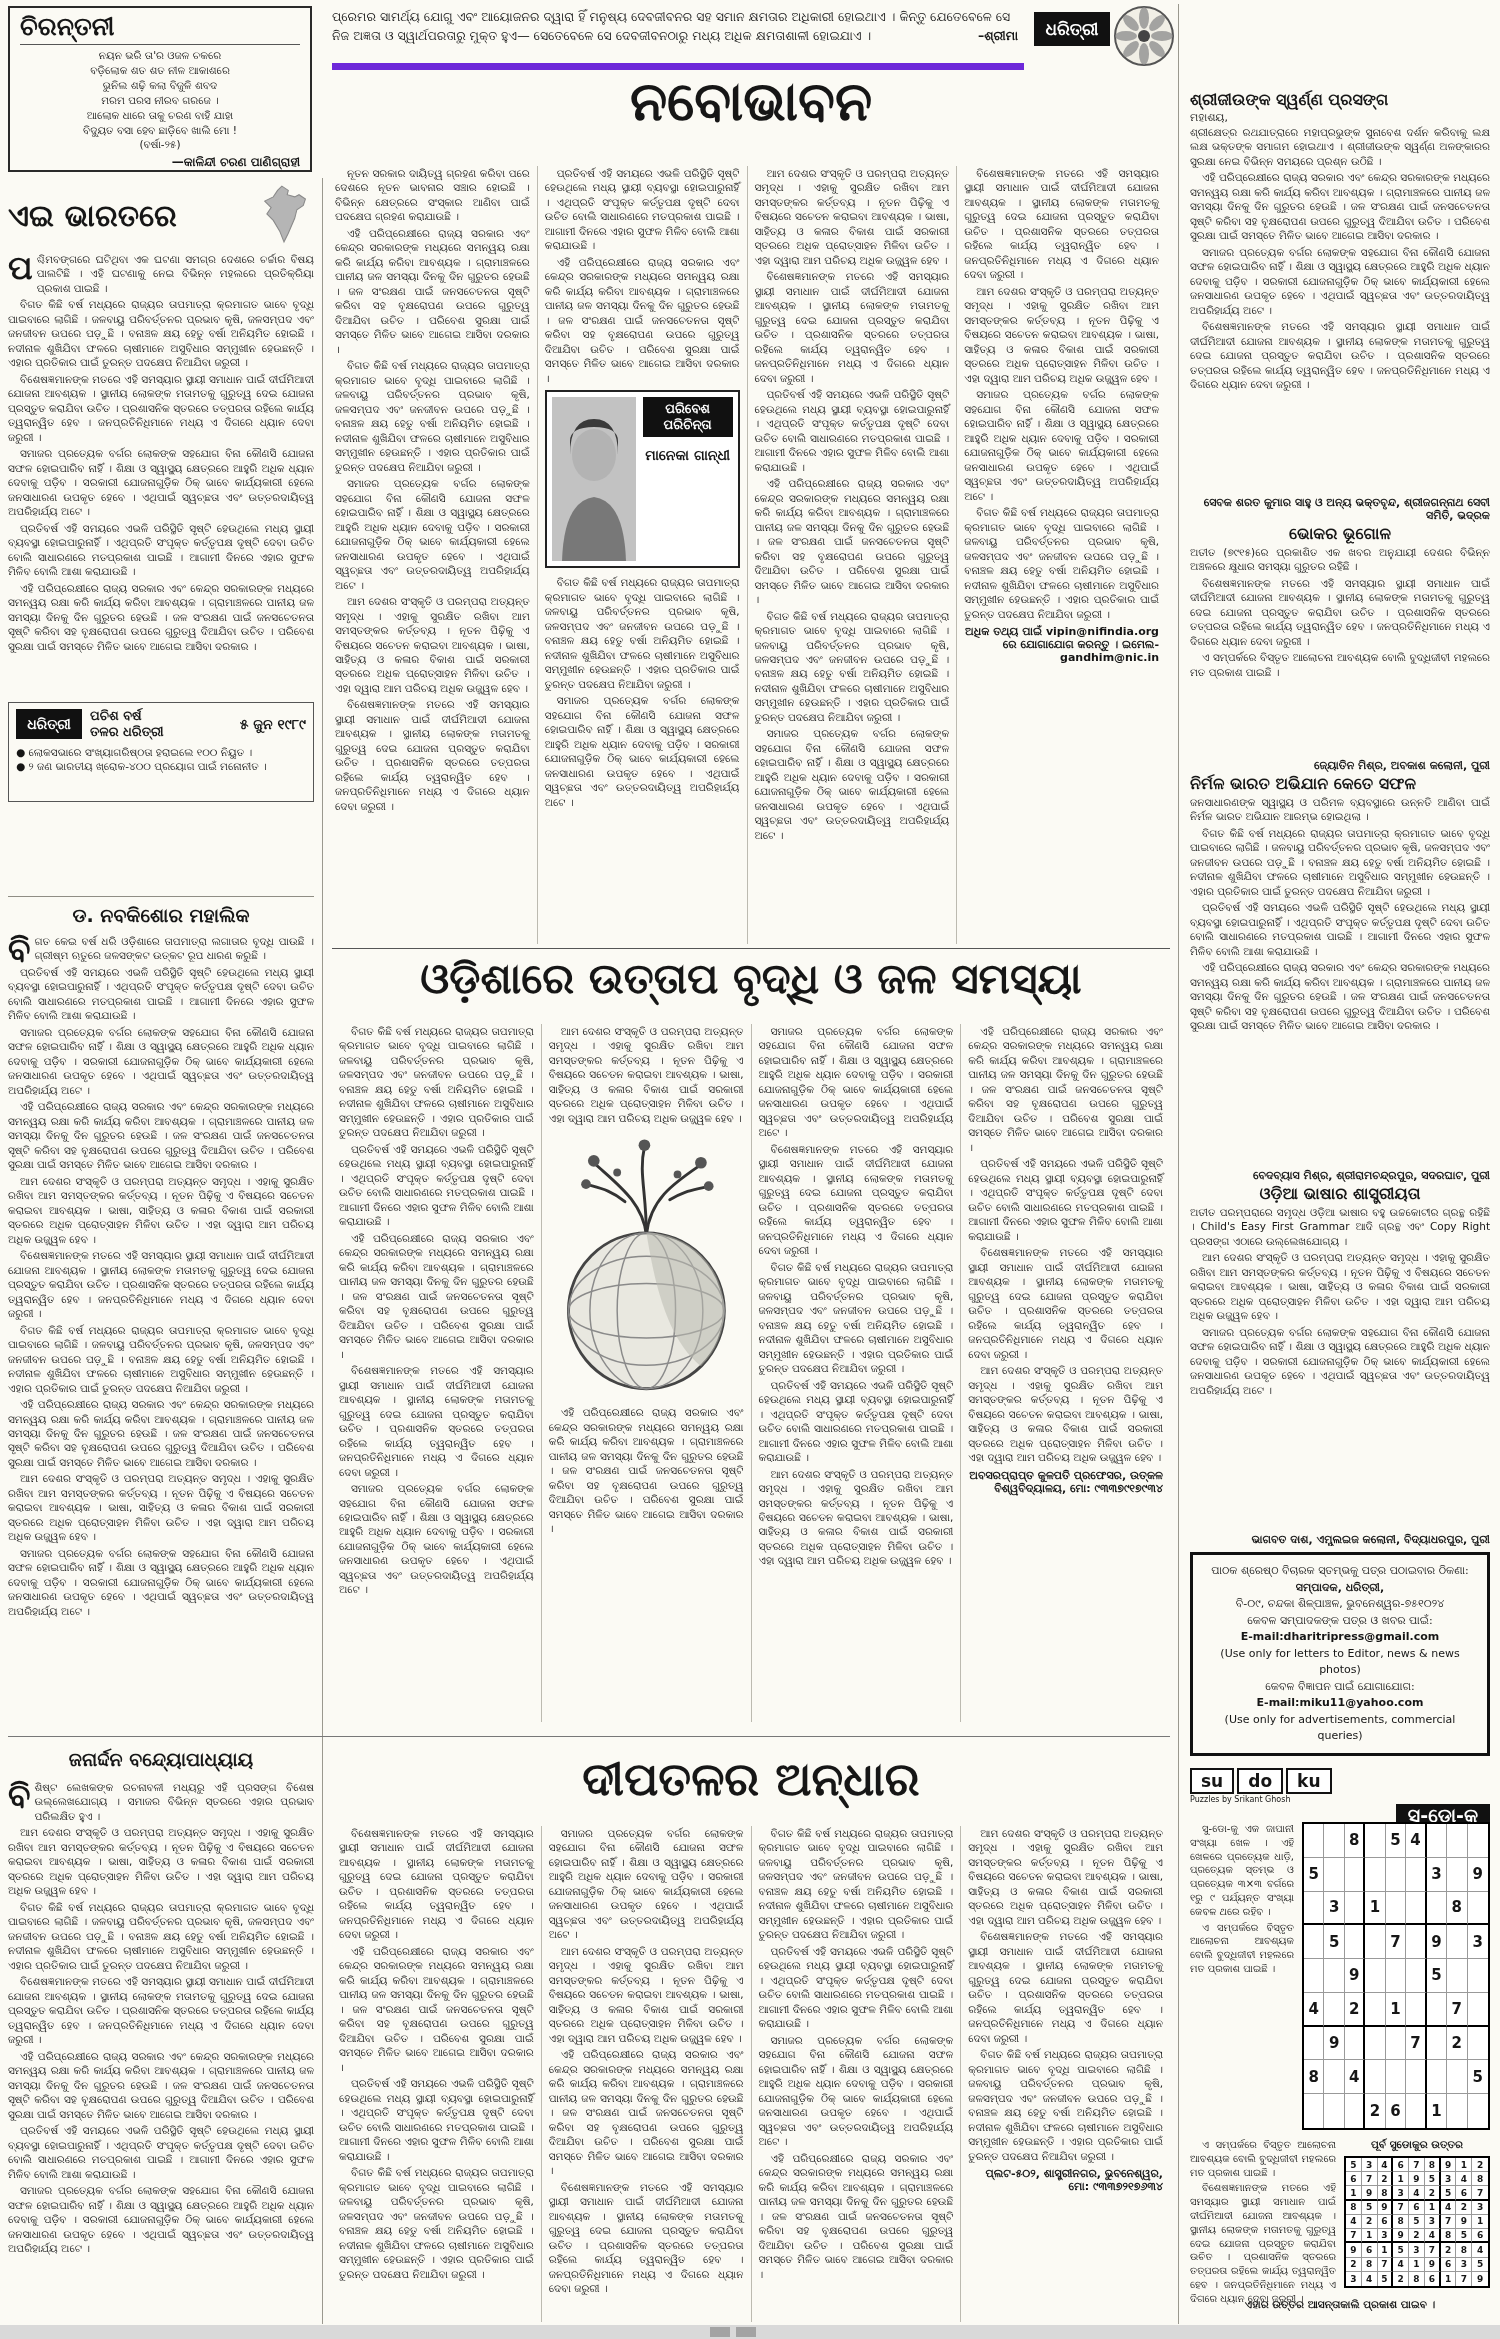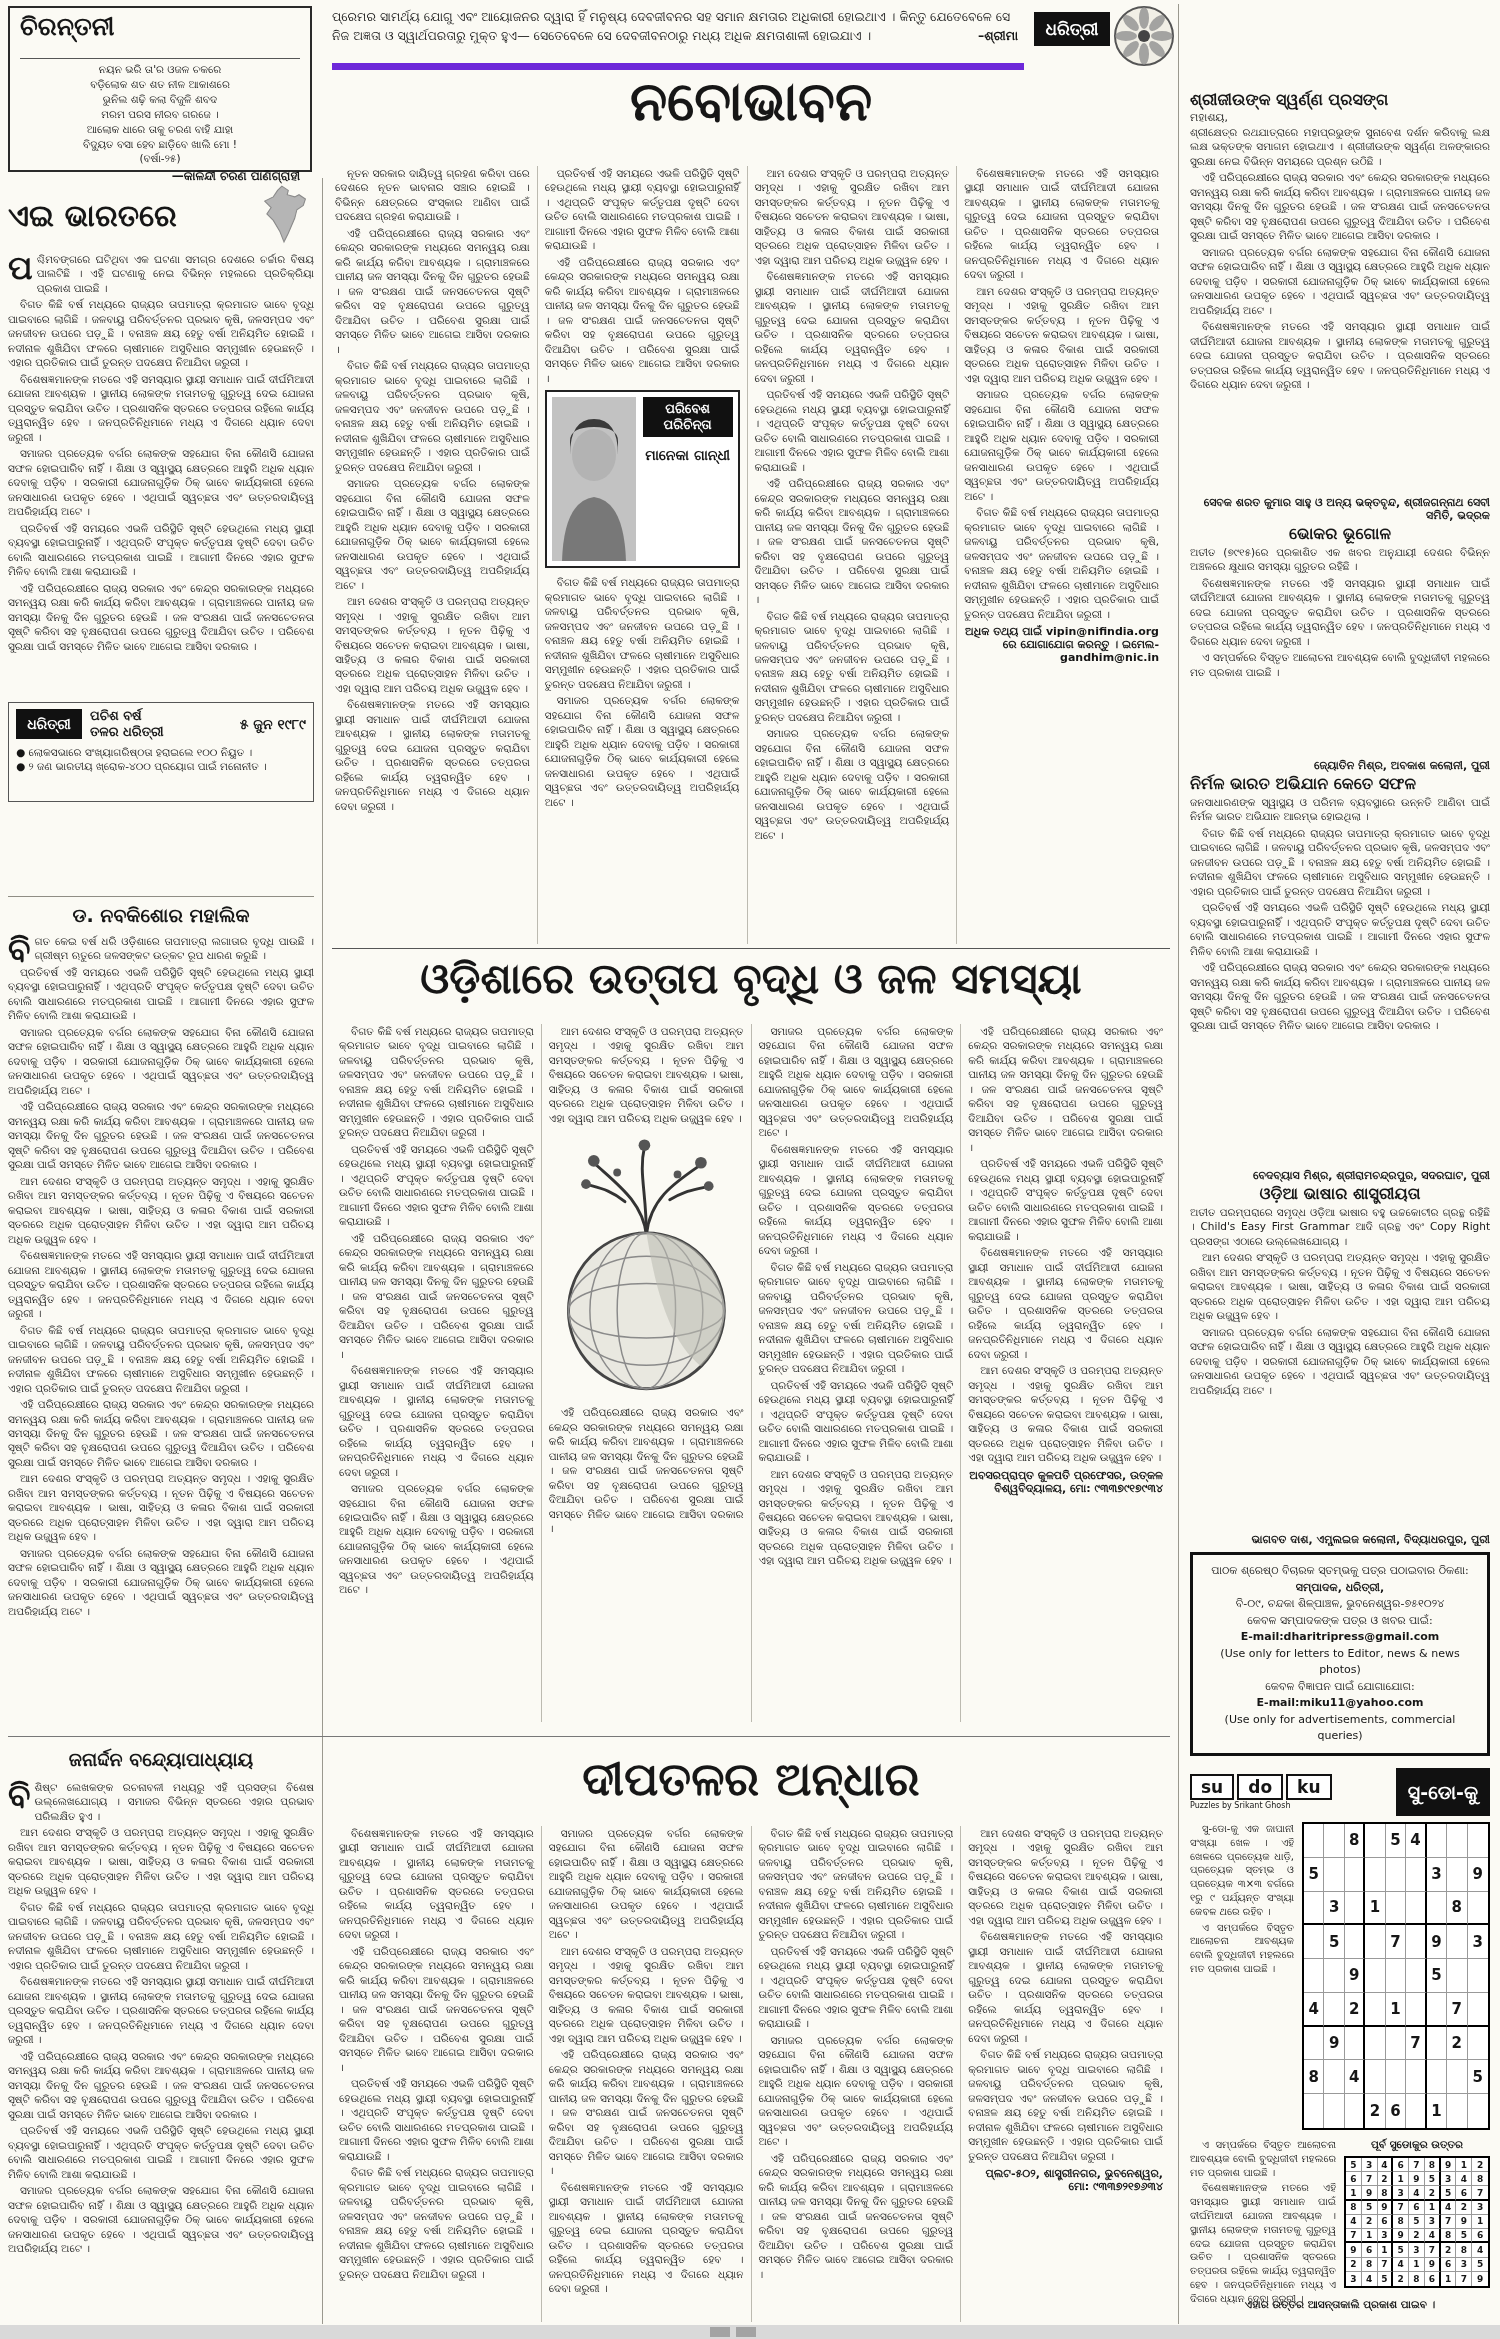--- a/index.html
+++ b/index.html
@@ -11,21 +11,21 @@
   }
   .abs { position: absolute; }
   .para { font-size: 10.5px; line-height: 1.38; text-align: justify; text-indent: 12px; margin-bottom: 2px; }
   .para.first { text-indent: 0; }
   .dropcap { float: left; font-size: 33px; line-height: .85; font-weight: bold; padding: 2px 4px 0 0; }
   .sig { font-weight: bold; font-size: 11px; text-align: right; margin-top: auto; padding-top: 3px; }
   .rule { background:#8f8d84; }
 
   
   .chirantani { left:8px; top:6px; width:304px; height:166px; border:2px solid #2a2a2a; padding:4px 10px; }
-  .chir-title { font-size:25px; font-weight:bold; border-bottom:1px solid #555; padding-bottom:16px; margin-bottom:3px; }
+  .chir-title { font-size:25px; font-weight:bold; border-bottom:1px solid #555; padding-bottom:2px; margin-bottom:3px; }
   .chir-line { font-size:10.5px; line-height:1.42; text-align:center; }
   .chir-author { text-align:right; font-weight:bold; font-size:12px; margin-top:3px; }
 
   
   .top-quote { left:332px; top:8px; width:692px; height:62px; font-size:12.5px; line-height:1.5; border-bottom:7px solid #6d28d9; padding-right:6px; }
   .quote-attr { float:right; font-weight:bold; }
 
   .masthead { background:#111; color:#fff; font-weight:bold; display:flex; align-items:center; justify-content:center; }
   .masthead.top { left:1034px; top:12px; width:76px; height:34px; font-size:17px; }
   .emblem { left:1112px; top:4px; width:64px; height:64px; }
@@ -72,21 +72,21 @@
   .letter { left:1190px; width:300px; display:flex; flex-direction:column; overflow:hidden; }
   .ltr-title { font-weight:bold; font-size:16px; margin-bottom:2px; }
   .ltr-title.center { text-align:center; }
   .greeting { font-size:11px; margin-bottom:1px; }
   .paras-wrap { flex:1 1 auto; overflow:hidden; }
 
   .contact-box { left:1190px; top:1552px; width:300px; height:204px; border:3px solid #111; padding:8px 10px; font-size:11px; line-height:1.5; text-align:center; overflow:hidden; }
   .cb-line.bold { font-weight:bold; }
 
   
-  .sud-header { left:1190px; top:1768px; width:300px; height:48px; display:flex; align-items:stretch; }
+  .sud-header { left:1190px; top:1768px; width:300px; height:48px; display:flex; align-items:stretch;flex-direction:column; }
   .sud-brand { display:flex; flex-direction:column; justify-content:center; }
   .sud-cells { display:flex; }
   .sud-syll { border:2px solid #111; padding:1px 9px; font-weight:bold; font-size:17px; margin-right:3px; background:#fff; }
   .sud-credit { font-size:8px; margin-top:1px; }
   .sud-odia { margin-left:auto; background:#111; color:#fff; font-weight:bold; font-size:19px; display:flex; align-items:center; padding:0 12px; }
   .sud-grid { display:grid; grid-template-columns:repeat(9,1fr); grid-auto-rows:1fr; border:2px solid #000; background:#fff; }
   .sud-cell { border-right:1px solid #999; border-bottom:1px solid #999; display:flex; align-items:center; justify-content:center; font-weight:bold; }
   .sud-cell.tr { border-right:2px solid #000; }
   .sud-cell.tb { border-bottom:2px solid #000; }
   .sud-cell:nth-child(9n) { border-right:none; }

